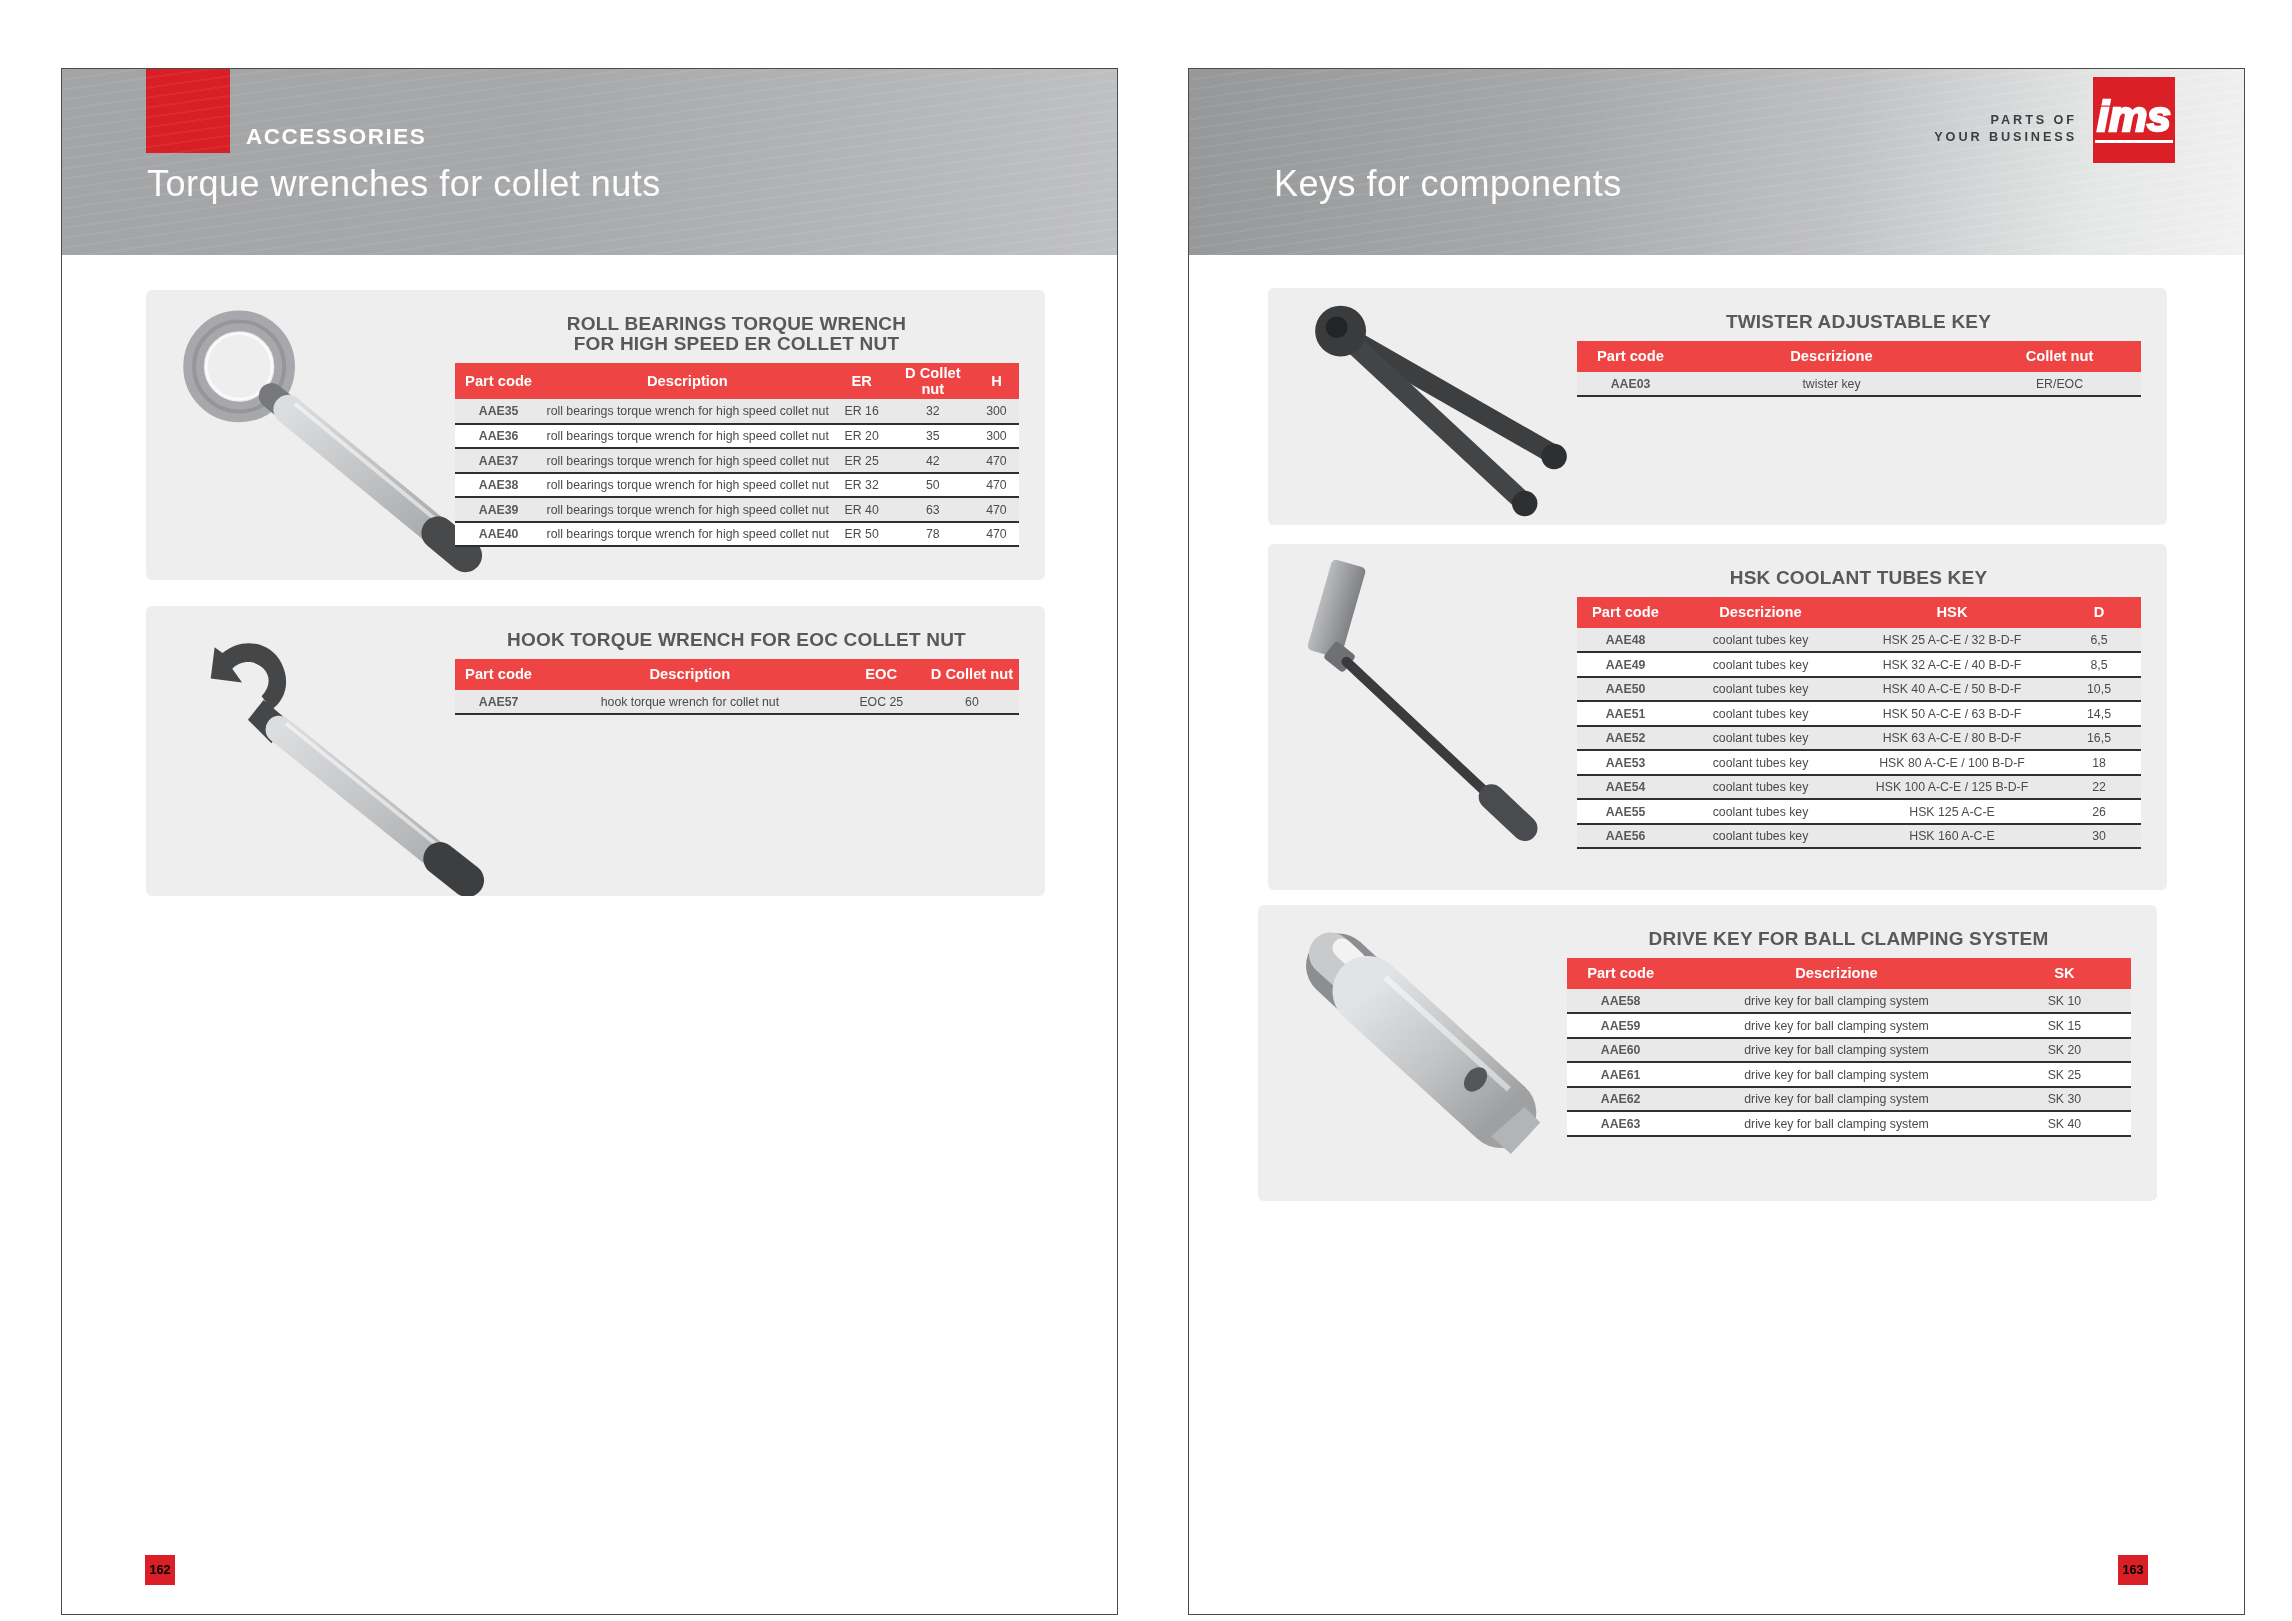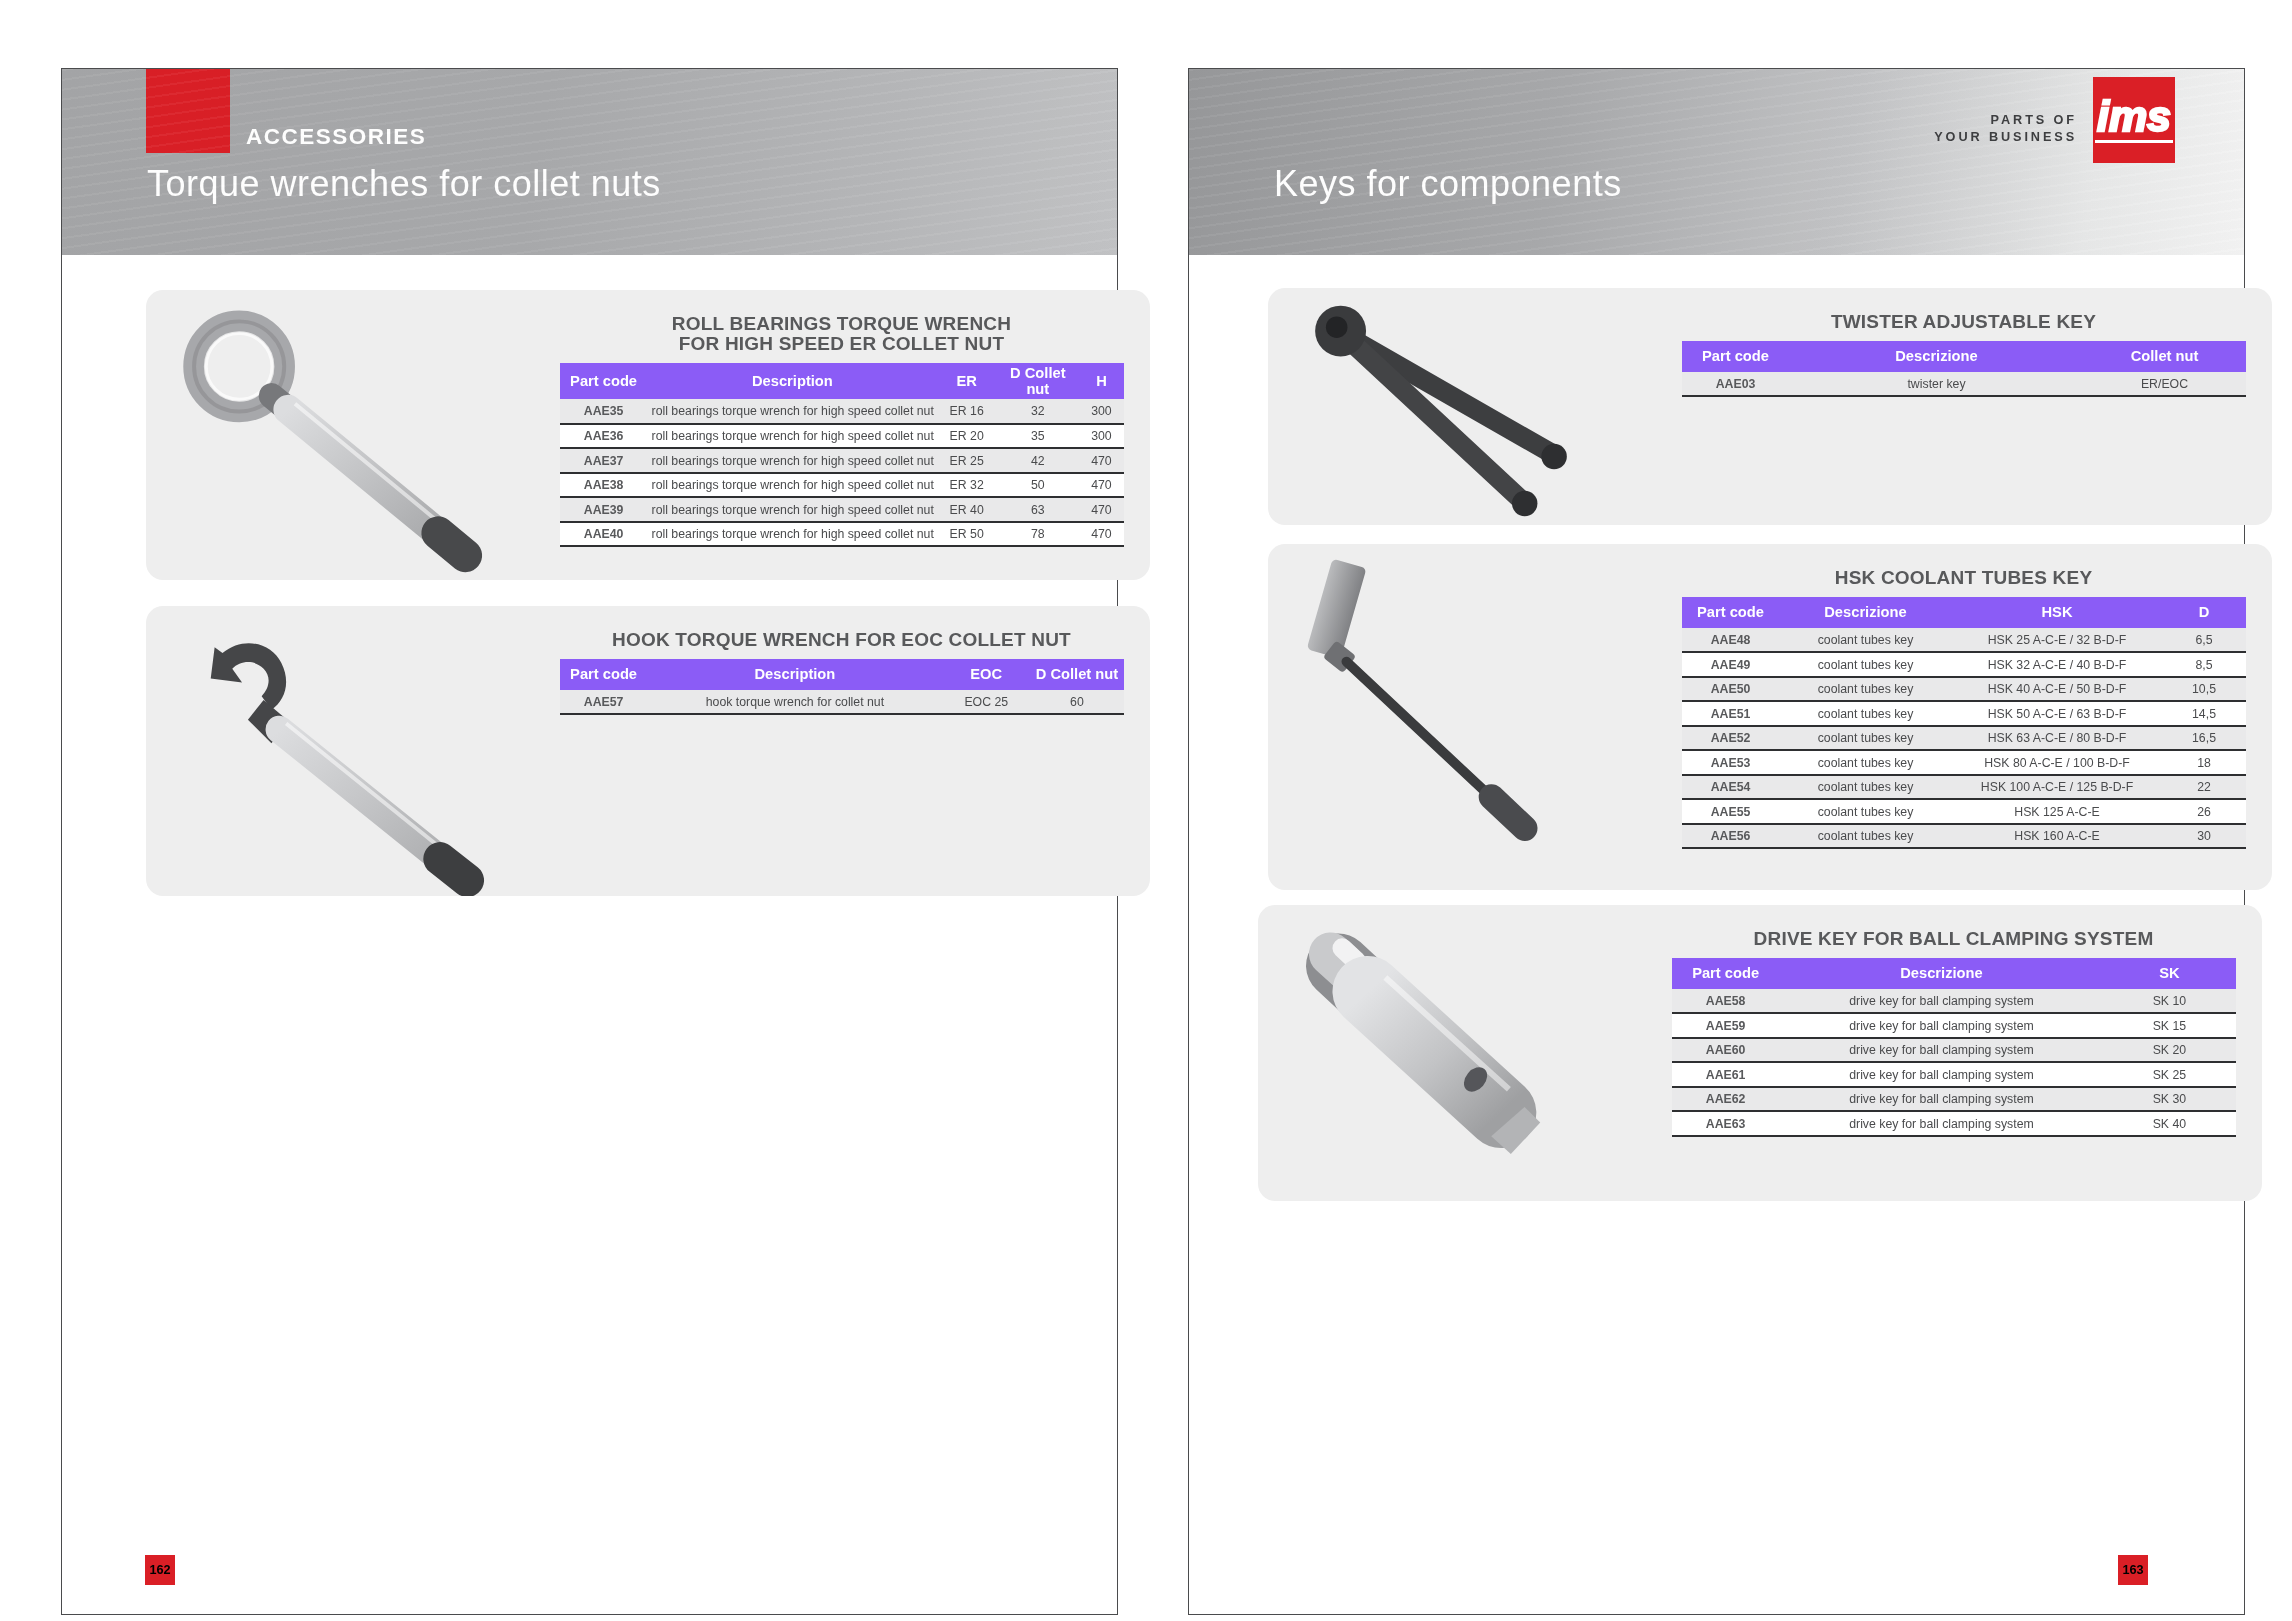--- a/index.html
+++ b/index.html
@@ -28,33 +28,33 @@
   
   .brand { position:absolute; top:7.8px; right:69px; height:86px; z-index:2; }
   .tagline { position:absolute; right:98px; top:35px; text-align:right;
     color:#3d3e40; font-size:12.7px; font-weight:bold; letter-spacing:2.9px; line-height:16.7px; white-space:nowrap; }
   .logo-box { position:absolute; right:0; top:0; width:82px; height:86px; background:#da1f26;
     display:flex; align-items:center; justify-content:center; }
   .logo-text { color:#ffffff; font-size:43px; font-weight:bold; font-style:italic;
     -webkit-text-stroke:2.5px #fff; border-bottom:3.9px solid #fff; line-height:.9; padding:0 2px 3.9px 2px; }
 
   
-  .box { position:absolute; width:1004px; background:#eeeeee; border-radius:17px; }
+  .box { position:absolute; width:899px; background:#eeeeee; border-radius:6px; }
   #lbox1 { left:84px; top:221px; height:290px; }
   #lbox2 { left:84px; top:537px; height:290px; }
   #rbox1 { left:79px; top:219px; height:237px; }
   #rbox2 { left:79px; top:475px; height:346px; }
   #rbox3 { left:69px; top:836px; height:296px; }
 
   .product-img { position:absolute; left:0; top:0; }
   .tbl-wrap { position:absolute; right:26.5px; top:0; width:564px; }
   .tbl-title { margin-top:23.5px; text-align:center; color:#58595b;
     font-size:19px; font-weight:bold; letter-spacing:0.2px; line-height:20.6px; }
   table { border-collapse:collapse; width:564px; margin-top:8.8px; table-layout:fixed; }
-  th { background:#8b5cf6; color:#fff; font-size:14.7px; font-weight:bold;
+  th { background:#ef4444; color:#fff; font-size:14.7px; font-weight:bold;
     height:31px; padding:2px 3.9px; text-align:center; }
   td { height:24.5px; font-size:12.3px; color:#4a4b4d; text-align:center;
     padding:1px 3.9px; border-bottom:2px solid #2e2f31; white-space:nowrap; overflow:hidden; }
   tbody tr:nth-child(odd)  { background:#e9e9ea; }
   tbody tr:nth-child(even) { background:#ffffff; }
   td.pc { font-weight:bold; color:#58595b; }
 
   
   .page-num { position:absolute; top:1486px; width:30px; height:30px; background:#da1f26;
     color:#000000; font-size:12.7px; font-weight:bold; display:flex; align-items:center; justify-content:center; }

